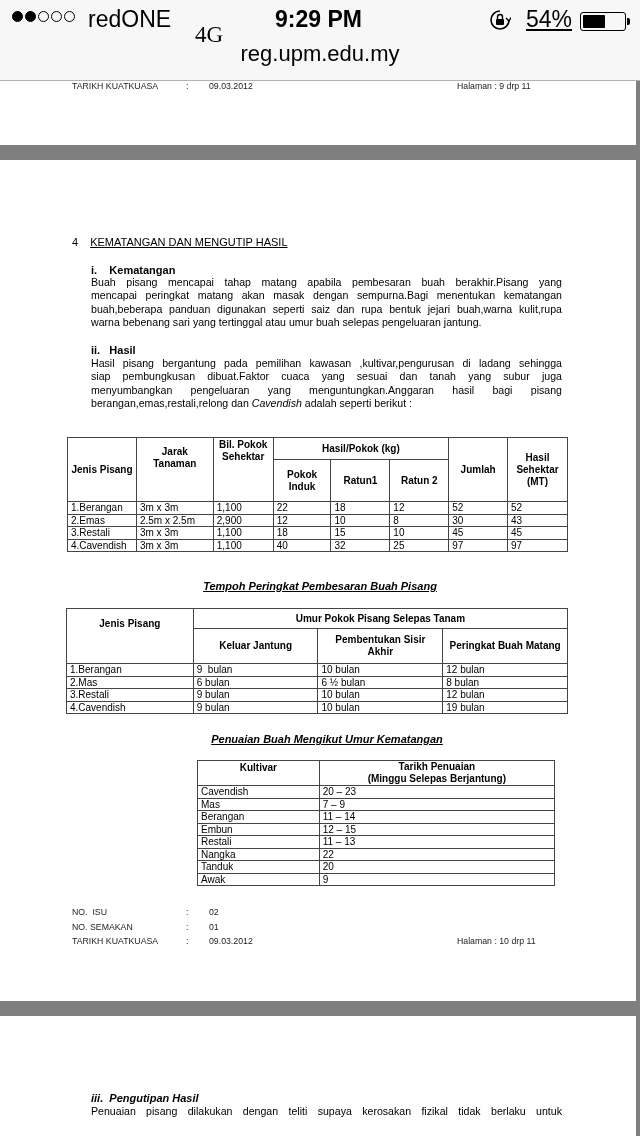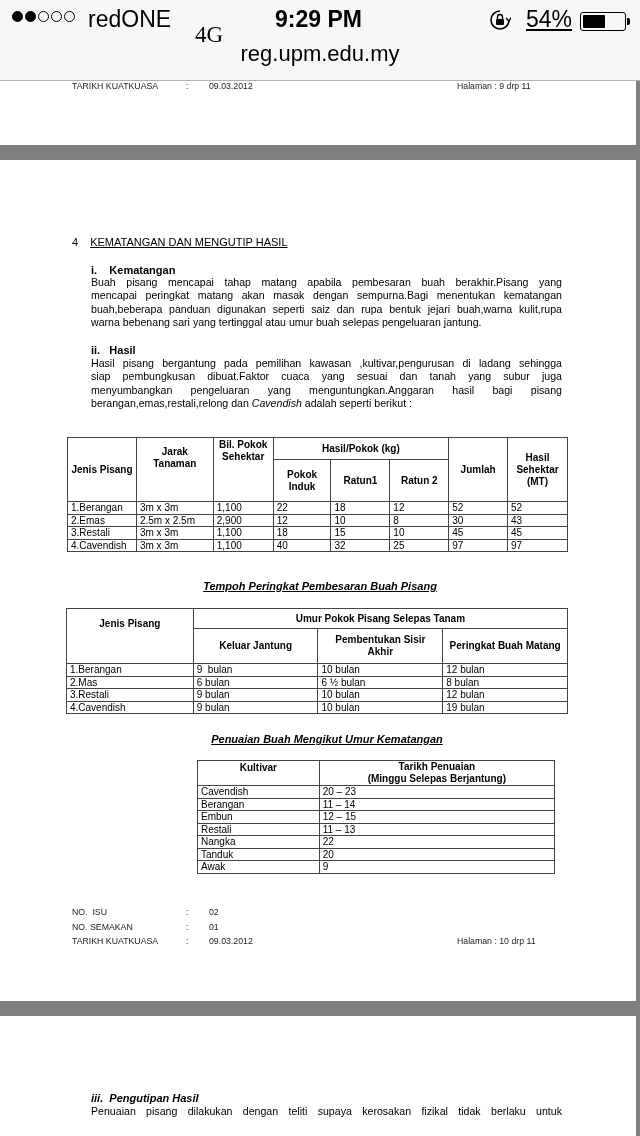--- a/index.html
+++ b/index.html
@@ -224,20 +224,24 @@
   <tbody>
       <tr style="height:25px">
     <th style="vertical-align:top;padding-top:1px">Kultivar</th>
     <th><span>Tarikh Penuaian</span><br><span>(Minggu Selepas Berjantung)</span></th>
   </tr>
   <tr>
         <td>Cavendish</td>
         <td class="c">20 – 23</td>
       </tr>
   <tr>
+        <td>Mas</td>
+        <td class="c">7 – 9</td>
+      </tr>
+  <tr>
         <td>Berangan</td>
         <td class="c">11 – 14</td>
       </tr>
   <tr>
         <td>Embun</td>
         <td class="c">12 – 15</td>
       </tr>
   <tr>
         <td>Restali</td>
         <td class="c">11 – 13</td>

